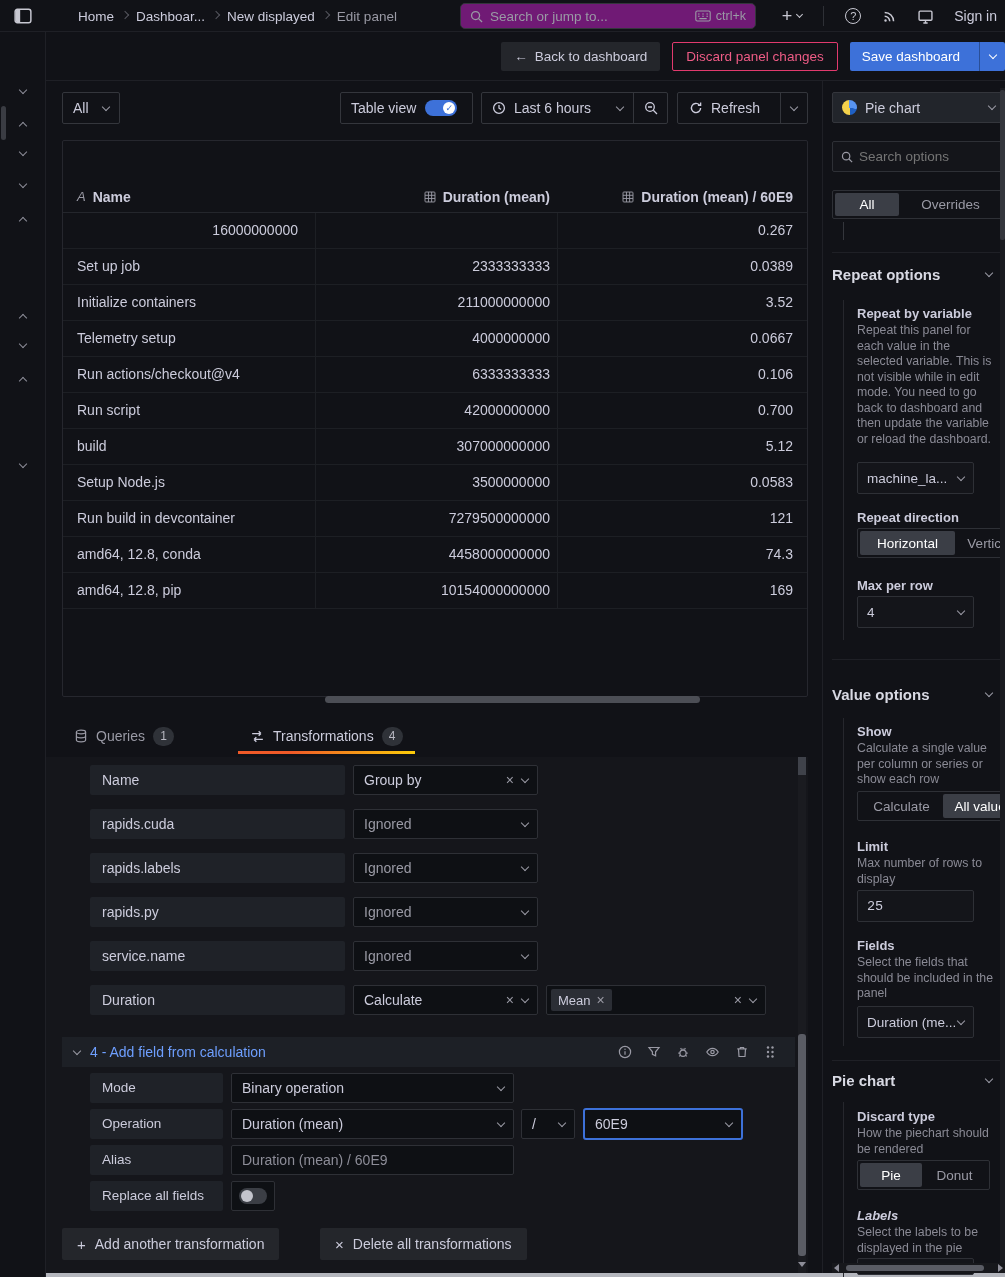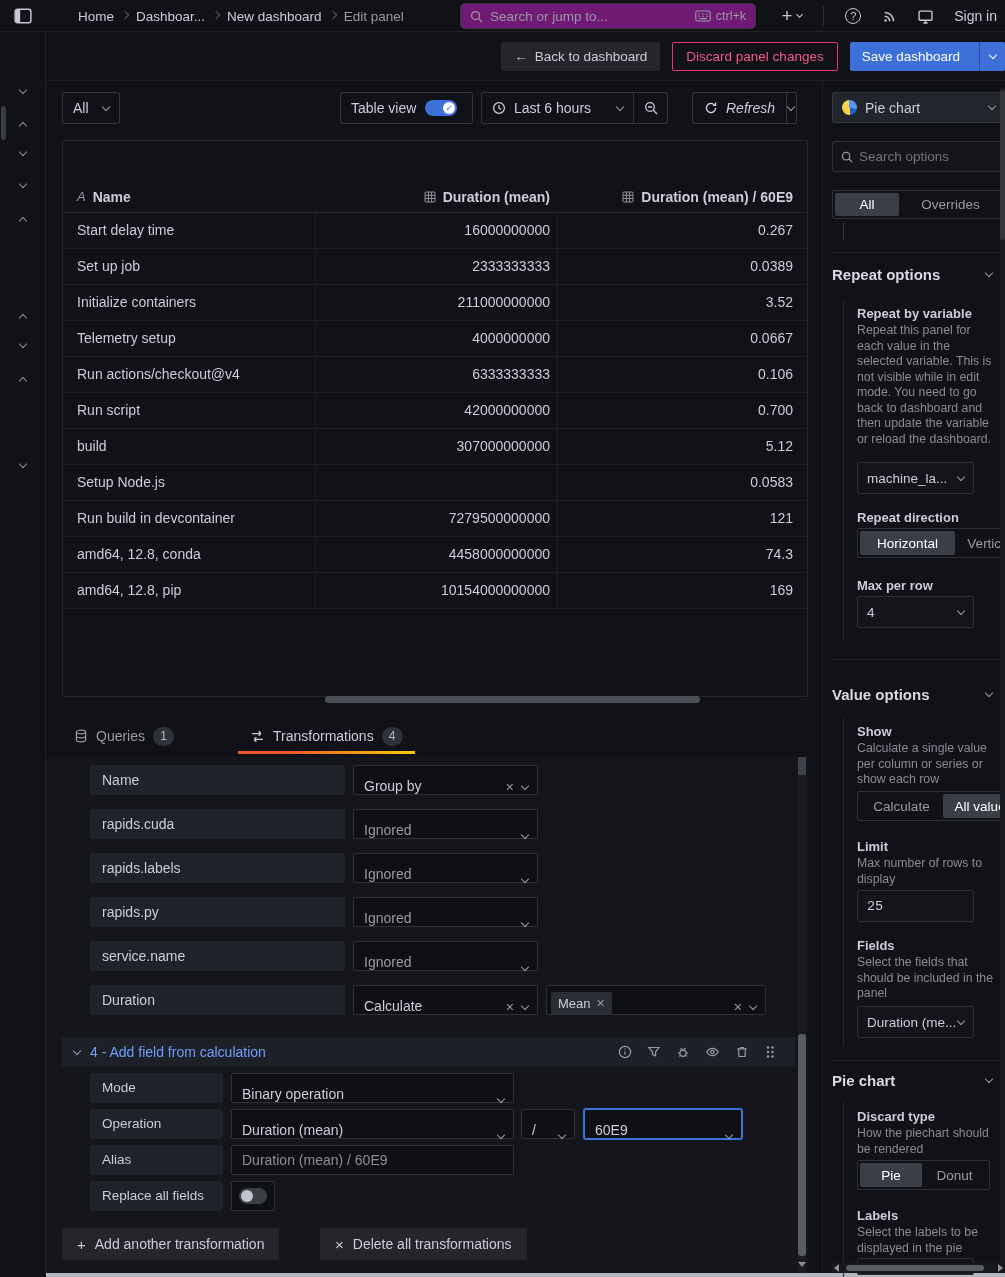--- a/index.html
+++ b/index.html
@@ -57,21 +57,21 @@
   .tbtn{border:1px solid var(--b3);border-radius:2px;background:transparent;height:32px;}
   .dd-all{left:62px;top:92px;width:58px;padding:0 10px;justify-content:space-between;color:var(--t);}
   .tv-group{left:340px;top:92px;width:133px;padding:0 10px;gap:9px;}
   .switch{width:32px;height:16px;border-radius:9px;background:var(--blue);position:relative;flex:none;}
   .switch .knob{position:absolute;right:2px;top:2px;width:12px;height:12px;border-radius:50%;
                 background:#fff;color:var(--blue);font-size:9px;line-height:12px;text-align:center;}
   .time-group{left:481px;top:92px;width:187px;}
   .time-main{padding:0 10px;gap:8px;flex:1;height:100%;}
   .tg-div{width:1px;height:100%;background:var(--b3);}
   .zoombtn{width:33px;height:100%;justify-content:center;}
-  .refresh-group{left:692px;top:92px;width:105px;font-style:italic;}
+  .refresh-group{left:677px;top:92px;width:131px;}
   .refresh-main{padding:0 11px;gap:8px;flex:1;height:100%;}
   .refresh-dd{width:26px;height:100%;justify-content:center;}
 
   
   .panel{left:62px;top:140px;width:746px;height:557px;border:1px solid #26272e;border-radius:2px;}
   .thead{position:absolute;left:0;top:40px;width:100%;height:32px;border-bottom:1px solid #24262c;
          display:flex;font-weight:bold;font-size:14px;color:var(--t);}
   .th1{width:252px;padding-left:14px;display:flex;align-items:center;gap:7px;}
   .th2{width:242px;display:flex;align-items:center;justify-content:flex-end;gap:7px;padding-right:7px;}
   .th3{flex:1;display:flex;align-items:center;justify-content:flex-end;gap:7px;padding-right:14px;}
@@ -94,21 +94,21 @@
         background:linear-gradient(90deg,#f05a28 30%,#fbca0a 99%);}
   .badge{min-width:21px;height:19px;border-radius:10px;background:#2f3238;color:#b8b8c2;
          font-size:12px;display:inline-flex;align-items:center;justify-content:center;padding:0 7px;}
 
   
   .tpane{left:46px;top:757px;width:762px;height:516px;background:var(--bg-pane);}
   .gbrow{display:flex;gap:8px;position:absolute;left:90px;height:30px;}
   .glabel{width:255px;background:var(--bg-label);border-radius:2px;line-height:30px;
           padding-left:12px;font-size:14px;}
   .gsel{border:1px solid var(--b2);border-radius:2px;background:var(--bg-input);display:flex;
-        align-items:flex-end;height:30px;font-size:14px;}
+        align-items:center;height:30px;font-size:14px;}
   .gsel .val{flex:1;padding-left:10px;}
   .gsel .ctl{display:flex;align-items:center;gap:8px;padding-right:9px;color:var(--tm);}
   .x{font-size:14px;line-height:1;color:var(--tm);}
   .chip{background:#2b2e35;border-radius:2px;height:22px;display:inline-flex;align-items:center;
         gap:6px;padding:0 7px;margin-left:4px;font-size:13px;}
   .calchead{left:62px;top:1037px;width:733px;height:30px;background:#1d2026;display:flex;
             align-items:center;padding:0 12px;}
   .calchead .title{color:var(--link);margin-left:10px;font-size:14px;flex:1;}
   .calchead .icons{display:flex;align-items:center;gap:15px;color:var(--tm);padding-right:7px;}
   .clabel{width:133px;background:var(--bg-label);border-radius:2px;line-height:30px;
@@ -157,21 +157,21 @@
       <svg width="18" height="18" viewBox="0 0 16 16">
           <rect x="1" y="2" width="14" height="12" rx="2" fill="none" stroke="#c8c8d2" stroke-width="1.3"></rect>
           <path d="M1.5 3.5a1.5 1.5 0 0 1 1.5-1h2.5v11H3a1.5 1.5 0 0 1-1.5-1.5z" fill="#c8c8d2"></path>
         </svg>
     </span>
     <nav class="abs crumbs flex">
       <span>Home</span>
       <i class="chv crumb-sep" style="transform:rotate(-45deg);"></i>
       <span>Dashboar...</span>
       <i class="chv crumb-sep" style="transform:rotate(-45deg);"></i>
-      <span>New dashboard</span>
+      <span>New displayed</span>
       <i class="chv crumb-sep" style="transform:rotate(-45deg);"></i>
       <span class="muted">Edit panel</span>
     </nav>
     <div class="abs searchbox flex">
       <span class="tb-ic">
         <svg width="13" height="13" viewBox="0 0 14 14" fill="none" stroke="#9a9aa5" stroke-width="1.4">
             <circle cx="6" cy="6" r="4.3"></circle>
             <path d="M9.3 9.3L13 13"></path>
           </svg>
       </span>
@@ -297,21 +297,20 @@
             <rect x="1.2" y="1.2" width="11.6" height="11.6" rx="1"></rect>
             <path d="M1.2 5h11.6M1.2 8.7h11.6M5.2 1.2v11.6M8.9 1.2v11.6"></path>
           </svg>
         <span>Duration (mean) / 60E9</span>
       </span>
     </div>
     <div class="colsep" style="left:252px;"></div>
     <div class="colsep" style="left:494px;"></div>
     <div class="tbody">
       <div class="trow">
-          <span class="tc1">Start delay time</span>
           <span class="tc2">16000000000</span>
           <span class="tc3">0.267</span>
         </div>
       <div class="trow">
           <span class="tc1">Set up job</span>
           <span class="tc2">2333333333</span>
           <span class="tc3">0.0389</span>
         </div>
       <div class="trow">
           <span class="tc1">Initialize containers</span>
@@ -333,20 +332,21 @@
           <span class="tc2">42000000000</span>
           <span class="tc3">0.700</span>
         </div>
       <div class="trow">
           <span class="tc1">build</span>
           <span class="tc2">307000000000</span>
           <span class="tc3">5.12</span>
         </div>
       <div class="trow">
           <span class="tc1">Setup Node.js</span>
+          <span class="tc2">3500000000</span>
           <span class="tc3">0.0583</span>
         </div>
       <div class="trow">
           <span class="tc1">Run build in devcontainer</span>
           <span class="tc2">7279500000000</span>
           <span class="tc3">121</span>
         </div>
       <div class="trow">
           <span class="tc1">amd64, 12.8, conda</span>
           <span class="tc2">4458000000000</span>
@@ -621,21 +621,21 @@
       <span>Pie chart</span>
         <i class="chv"></i>
     </div>
     <span class="abs guide" style="left:20px;top:1022px;height:175px;"></span>
     <span class="abs olabel" style="left:34px;top:1029px;">Discard type</span>
     <p class="abs odesc" style="left:34px;top:1046px;">How the piechart should be rendered</p>
     <div class="abs radio" style="left:34px;top:1080px;width:133px;">
       <span class="opt sel" style="width:62px;">Pie</span>
       <span class="opt" style="flex:1;">Donut</span>
     </div>
-    <span class="abs olabel" style="left:34px;top:1128px;">Labels</span>
+    <span class="abs olabel" style="left:34px;top:1128px;font-style:italic;">Labels</span>
     <p class="abs odesc" style="left:34px;top:1145px;">Select the labels to be displayed in the pie single</p>
     <div class="abs oselect" style="left:34px;top:1178px;height:17px;overflow:hidden;"></div>
 
     <div class="abs" style="left:177px;top:8px;width:5px;height:1185px;background:#1a1b20;"></div>
     <div class="abs" style="left:177px;top:10px;width:5px;height:150px;background:#34363c;border-radius:2px;"></div>
     <div class="abs" style="left:9px;top:1183px;width:173px;height:10px;background:#17181c;"></div>
     <span class="abs tri left" style="left:11px;top:1184px;"></span>
     <div class="abs" style="left:23px;top:1185px;width:138px;height:6px;background:#5a5c64;border-radius:3px;"></div>
     <span class="abs tri right" style="left:175px;top:1184px;"></span>
   </section>

